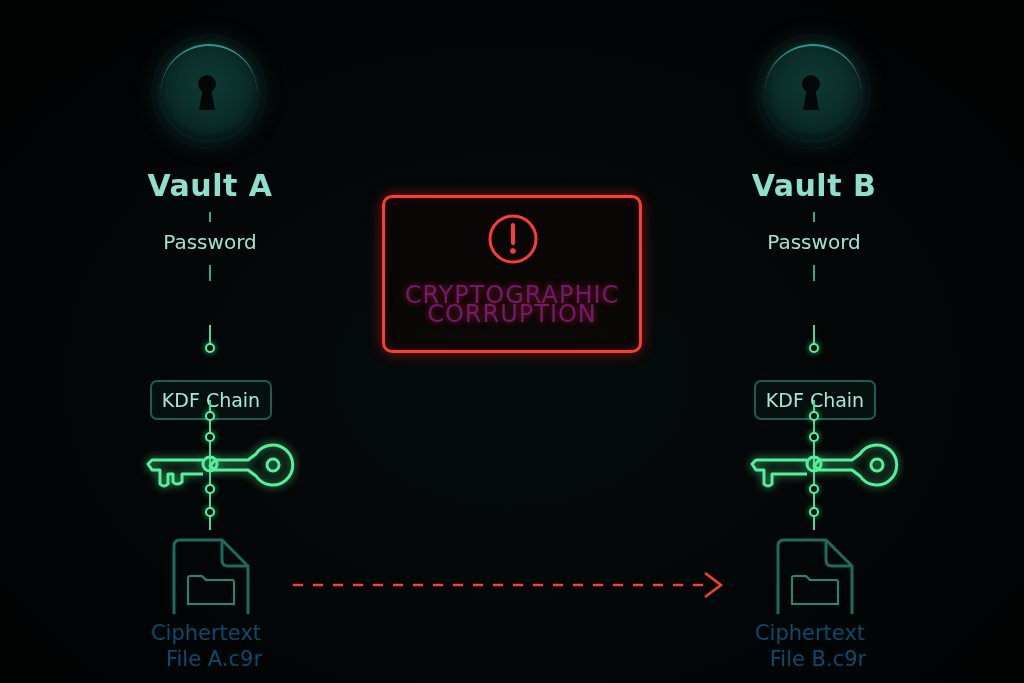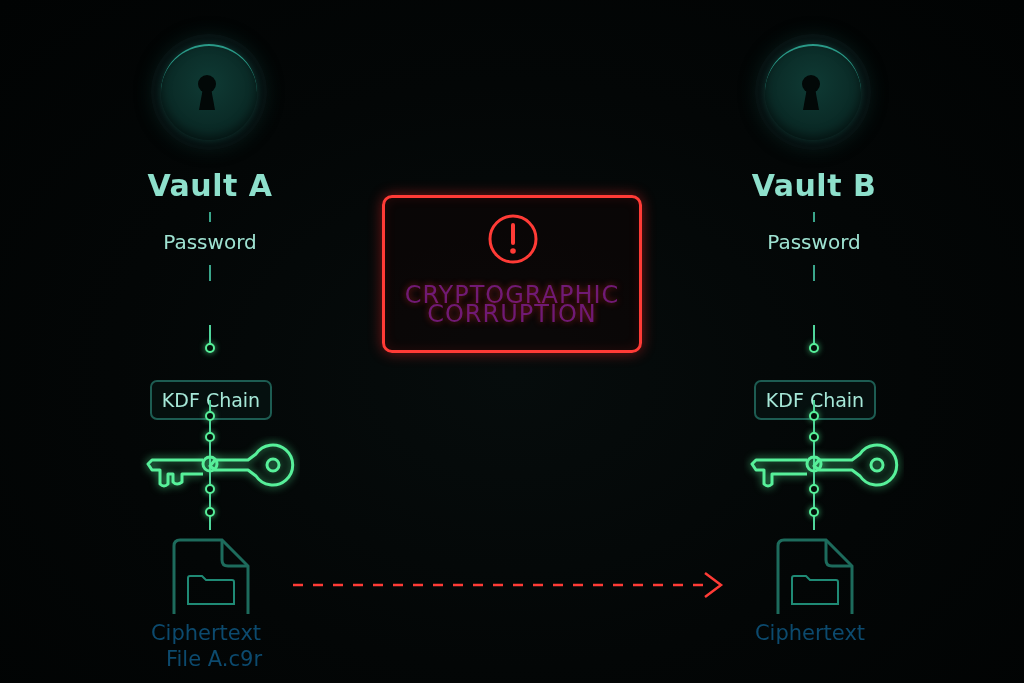--- a/index.html
+++ b/index.html
@@ -156,20 +156,21 @@
       </g>
     </svg>
     <svg class="file-svg" width="85" height="80" viewBox="0 0 85 80">
       <path d="M4 76 L4 8 Q4 2 10 2 L52 2 L78 28 L78 76" fill="none" stroke="#1d6b5c" stroke-width="3"></path>
       <path d="M52 2 L52 22 Q52 28 58 28 L78 28" fill="none" stroke="#1d6b5c" stroke-width="3"></path>
       <g>
         <path d="M18 66 L18 40 Q18 38 20 38 L32 38 L36 42 L62 42 Q64 42 64 44 L64 66 Z" fill="none" stroke="#1f8a75" stroke-width="2"></path>
       </g>
     </svg>
     <div class="file-cap l1">Ciphertext</div>
+    <div class="file-cap l2">File B.c9r</div>
   </div>
 
   <div class="alert">
     <svg class="alert-icon" width="54" height="54" viewBox="0 0 54 54">
       <circle cx="27" cy="27" r="23" fill="none" stroke="#ff3b36" stroke-width="3"></circle>
       <path d="M27 13 L27 31" stroke="#ff3b36" stroke-width="4" stroke-linecap="round"></path>
       <circle cx="27" cy="39" r="2.8" fill="#ff3b36"></circle>
     </svg>
     <div class="alert-text t1">CRYPTOGRAPHIC</div>
     <div class="alert-text t2">CORRUPTION</div>

